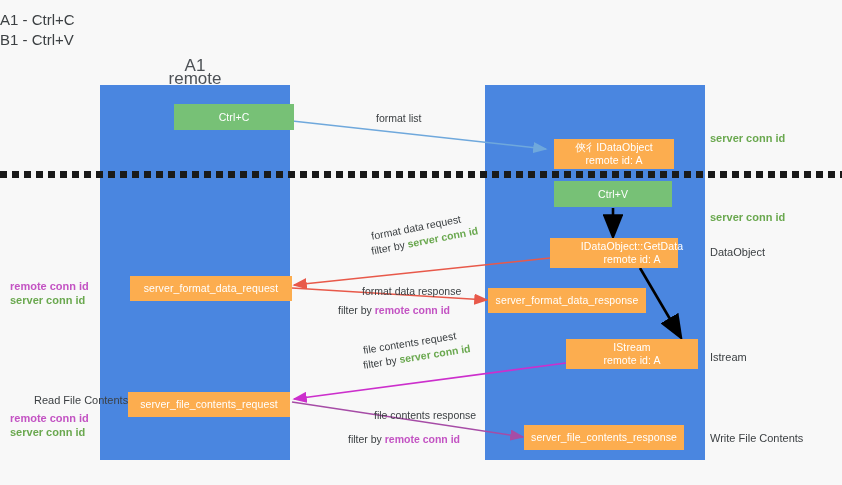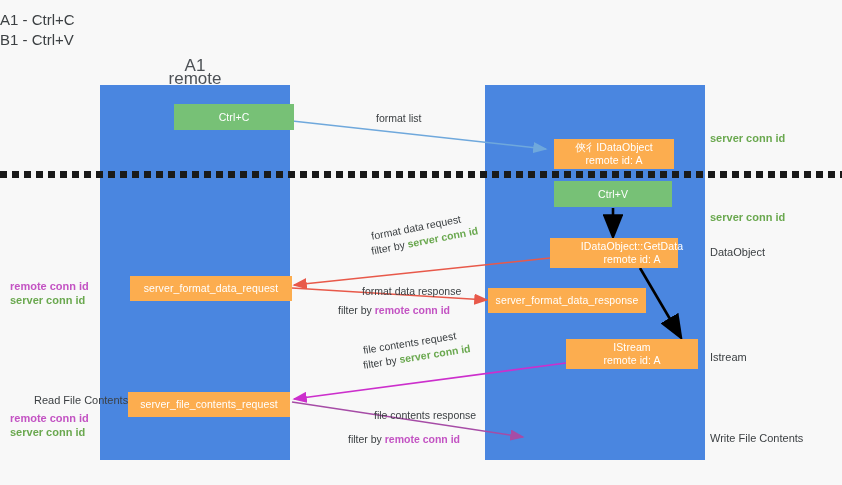--- a/index.html
+++ b/index.html
@@ -159,20 +159,21 @@
   <div class="abs box green" style="left:554px; top:181px; width:118px; height:26px;">Ctrl+V</div>
 
   <div class="abs box orange" style="left:550px; top:238px; width:128px; height:30px;padding-left:36px;">IDataObject::GetData
 remote id: A</div>
 
   <div class="abs box orange" style="left:566px; top:339px; width:132px; height:30px;">IStream
 remote id: A</div>
 
   <div class="abs box orange" style="left:488px; top:288px; width:158px; height:25px;">server_format_data_response</div>
 
+  <div class="abs box orange" style="left:524px; top:425px; width:160px; height:25px;">server_file_contents_response</div>
 
   <div class="abs note green" style="left:710px; top:131px;">server conn id</div>
 
   <div class="abs note green" style="left:710px; top:210px;">server conn id</div>
 
   <div class="abs note plain" style="left:710px; top:245px;">DataObject</div>
 
   <div class="abs note plain" style="left:710px; top:350px;">Istream</div>
 
   <div class="abs note plain" style="left:710px; top:431px;">Write File Contents</div>

